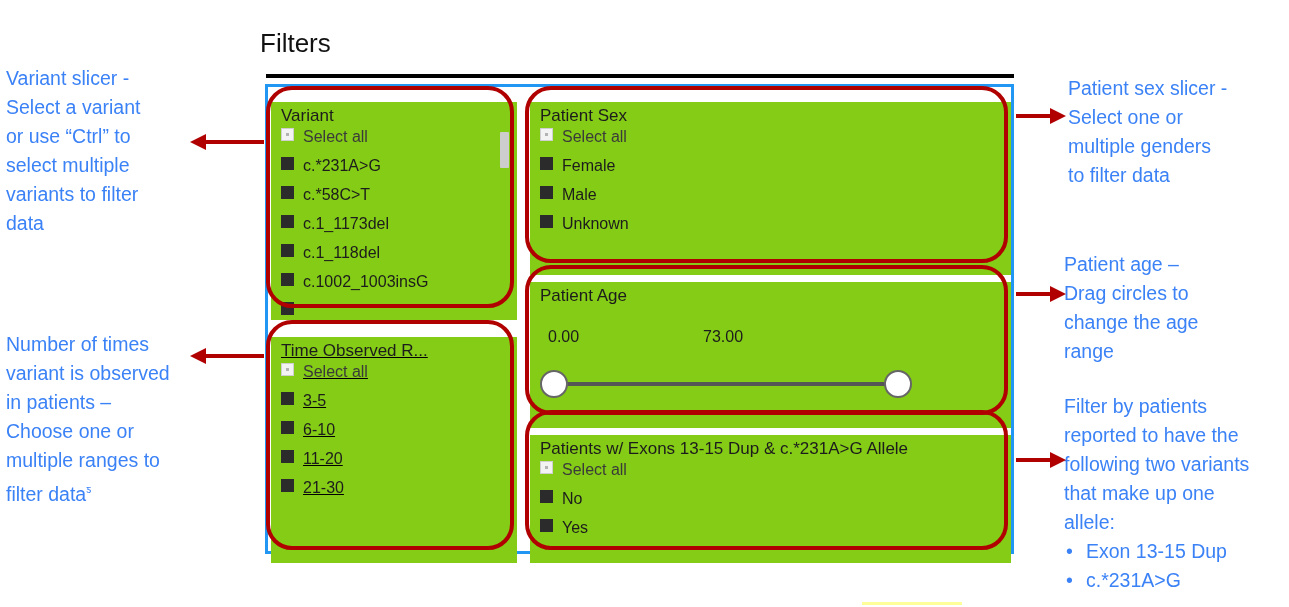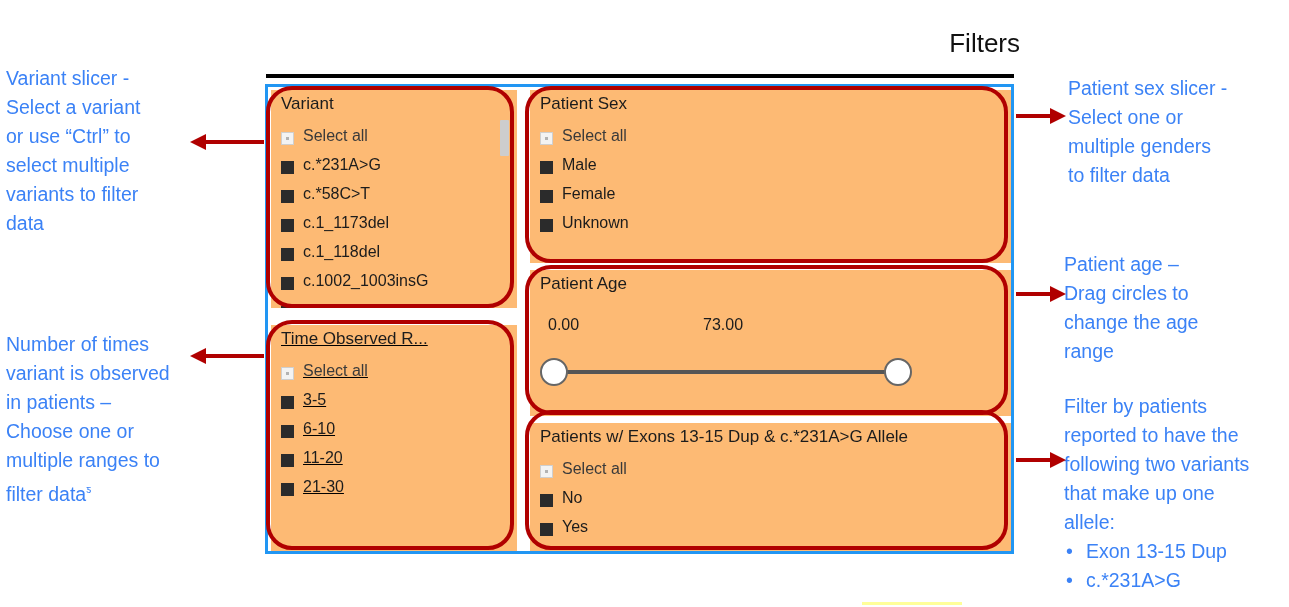--- a/index.html
+++ b/index.html
@@ -15,21 +15,21 @@
     font-family: "Liberation Sans", sans-serif;
     -webkit-font-smoothing: antialiased;
   }
 
   
   .page-title {
     position: absolute;
     left: 260px;
     top: 28px;
     width: 760px;
-    text-align: right;
+    text-align: left;
     font-size: 26px;
     color: #111111;
     font-family: "Liberation Sans", sans-serif;
     letter-spacing: 0px;
   }
   .title-rule {
     position: absolute;
     left: 266px;
     top: 74px;
     width: 748px;
@@ -45,36 +45,37 @@
     width: 749px;
     height: 470px;
     border: 3px solid #2196F3;
     box-sizing: border-box;
     background: #ffffff;
   }
 
   
   .slicer {
     position: absolute;
-    background: #fdba74;
+    background: #84cc16;
     box-sizing: border-box;
+    margin-top: 12px;
   }
   .slicer-title {
     font-size: 17px;
     color: #1c1c1c;
     padding: 4px 0 2px 10px;
     white-space: nowrap;
     overflow: hidden;
   }
   .slicer-items {
     padding: 0 0 0 10px;
   }
   .slicer-row {
     display: flex;
-    align-items: flex-end;
+    align-items: flex-start;
     height: 29px;
   }
   .cb {
     width: 13px;
     height: 13px;
     flex: 0 0 13px;
     margin-right: 9px;
     box-sizing: border-box;
   }
   .cb-item {
@@ -285,25 +286,25 @@
 
   <div class="slicer" id="sex-card">
     <div class="slicer-title">Patient Sex</div>
     <div class="slicer-items">
       <div class="slicer-row">
         <span class="cb cb-all"></span>
         <span class="row-label muted">Select all</span>
       </div>
       <div class="slicer-row">
         <span class="cb cb-item"></span>
+        <span class="row-label">Female</span>
+      </div>
+      <div class="slicer-row">
+        <span class="cb cb-item"></span>
         <span class="row-label">Male</span>
-      </div>
-      <div class="slicer-row">
-        <span class="cb cb-item"></span>
-        <span class="row-label">Female</span>
       </div>
       <div class="slicer-row">
         <span class="cb cb-item"></span>
         <span class="row-label">Unknown</span>
       </div>
     </div>
   </div>
 
   <div class="slicer" id="age-card">
     <div class="slicer-title">Patient Age</div>

